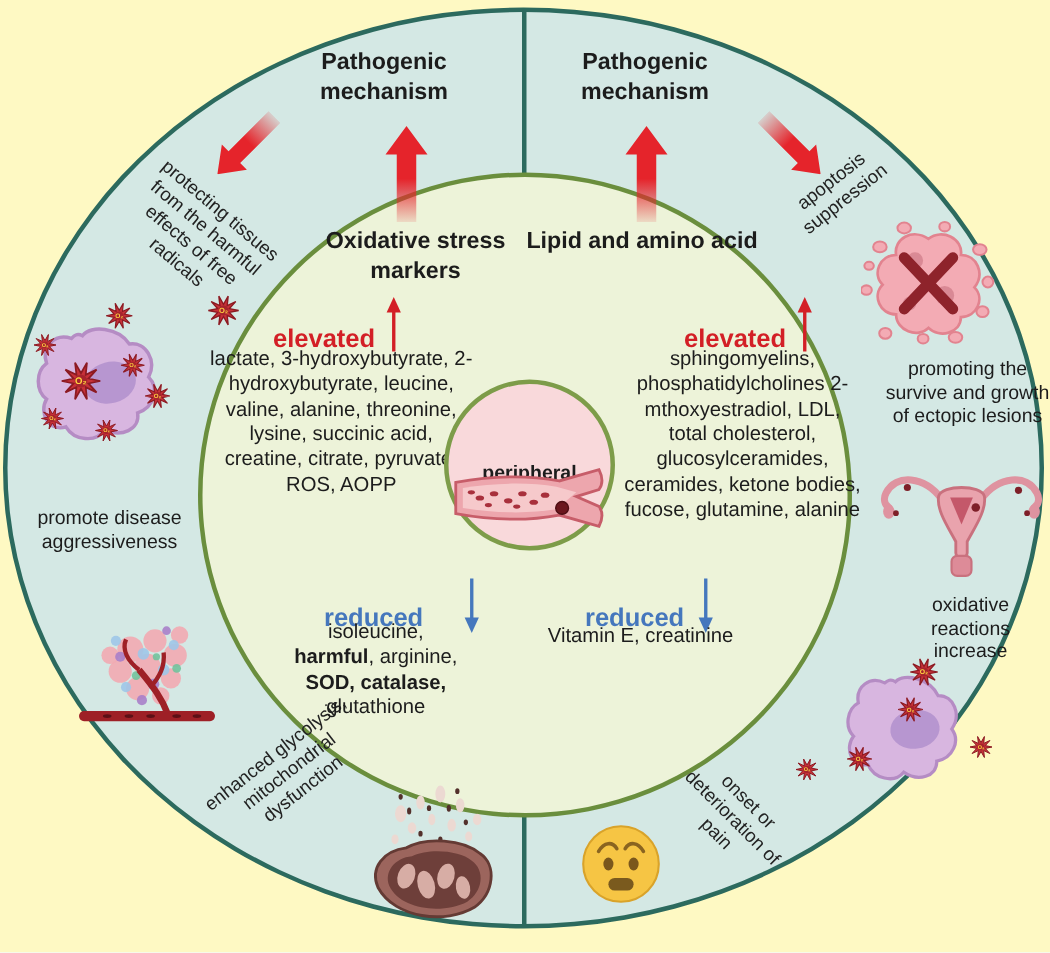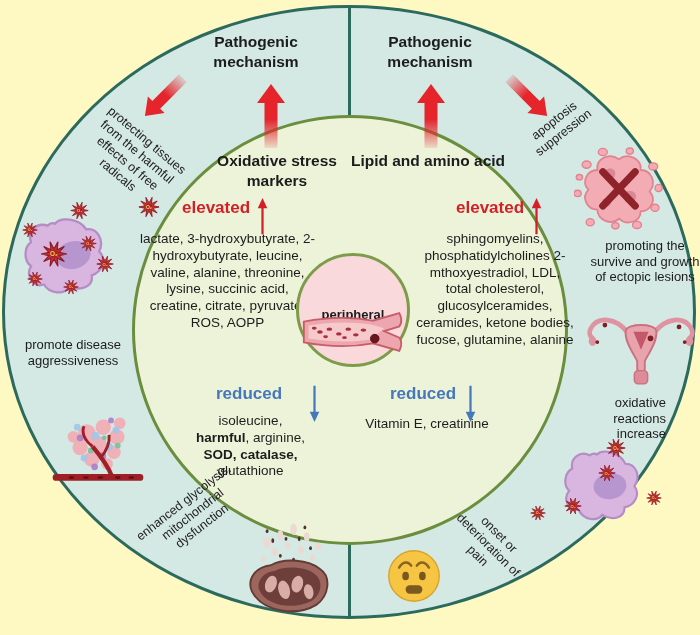--- a/index.html
+++ b/index.html
@@ -10,21 +10,21 @@
               background:var(--outer-fill);border:3px solid var(--outer-border);box-sizing:border-box;}
   .divider{left:348px;top:6px;width:3px;height:612px;background:var(--outer-border);}
   .inner-circle{left:132px;top:115px;width:436px;height:430px;border-radius:50%;
                 background:var(--inner-fill);border:3px solid var(--inner-border);box-sizing:border-box;}
   .center-circle{left:296px;top:253px;width:114px;height:114px;border-radius:50%;
                  background:var(--center-fill);border:3px solid var(--center-border);box-sizing:border-box;}
   .ptitle{width:120px;text-align:center;font-weight:bold;font-size:15.5px;line-height:20px;}
   .htitle{text-align:center;font-weight:bold;font-size:15.5px;line-height:20px;}
   .ringlabel{text-align:center;font-size:12.5px;line-height:15px;color:#222;}
   .plain{text-align:center;font-size:13px;line-height:16px;color:#1c1c1c;}
-  .lvl-row{display:flex;align-items:flex-start;}
+  .lvl-row{display:flex;align-items:flex-end;}
   .lvl-label{font-weight:bold;font-size:17px;}
   .elevated .lvl-label{color:var(--elevated);}
   .reduced .lvl-label{color:var(--reduced);}
   .list{text-align:center;font-size:13.5px;line-height:16.8px;}
   .thin{width:13px;height:38px;}
   .dn{transform:rotate(180deg);}
   .centerlabel{text-align:center;font-weight:bold;font-size:13px;line-height:17px;margin-top:32px;}
   b{font-weight:bold;}
 </style>
 </head>
@@ -75,21 +75,21 @@
       <use href="#big-arrow"></use>
     </svg>
   <svg class="abs" style="left:514px;top:70px;width:28px;height:54px;transform:rotate(135deg);">
       <use href="#big-arrow"></use>
     </svg>
 
   <div class="abs ringlabel" style="left:76px;top:128px;width:112px;transform:rotate(40deg);">protecting tissues from the harmful effects of free radicals</div>
   <div class="abs ringlabel" style="left:504px;top:112px;width:110px;transform:rotate(-38deg);">apoptosis suppression</div>
   <div class="abs plain" style="left:8px;top:337px;width:130px;">promote disease aggressiveness</div>
   <div class="abs plain" style="left:590px;top:238px;width:110px;line-height:15.5px;">promoting the survive and growth of ectopic lesions</div>
-  <div class="abs plain" style="left:580px;top:395px;width:86px;line-height:15.5px;text-align:right;">oxidative reactions increase</div>
+  <div class="abs plain" style="left:604px;top:395px;width:86px;line-height:15.5px;">oxidative reactions increase</div>
   <div class="abs ringlabel" style="left:134px;top:492px;width:118px;transform:rotate(-38deg);">enhanced glycolysis, mitochondrial dysfunction</div>
   <div class="abs ringlabel" style="left:438px;top:523px;width:100px;transform:rotate(45deg);">onset or deterioration of pain</div>
 
   <div class="abs htitle" style="left:197px;top:151px;width:160px;text-align:center;">Oxidative stress markers</div>
   <div class="abs lvl-row elevated" style="left:182px;top:198px;">
     <span class="lvl-label">elevated</span>
     <svg class="thin" style="color:var(--elevated);margin-left:6px;">
         <use href="#thin-arrow"></use>
       </svg>
   </div>

